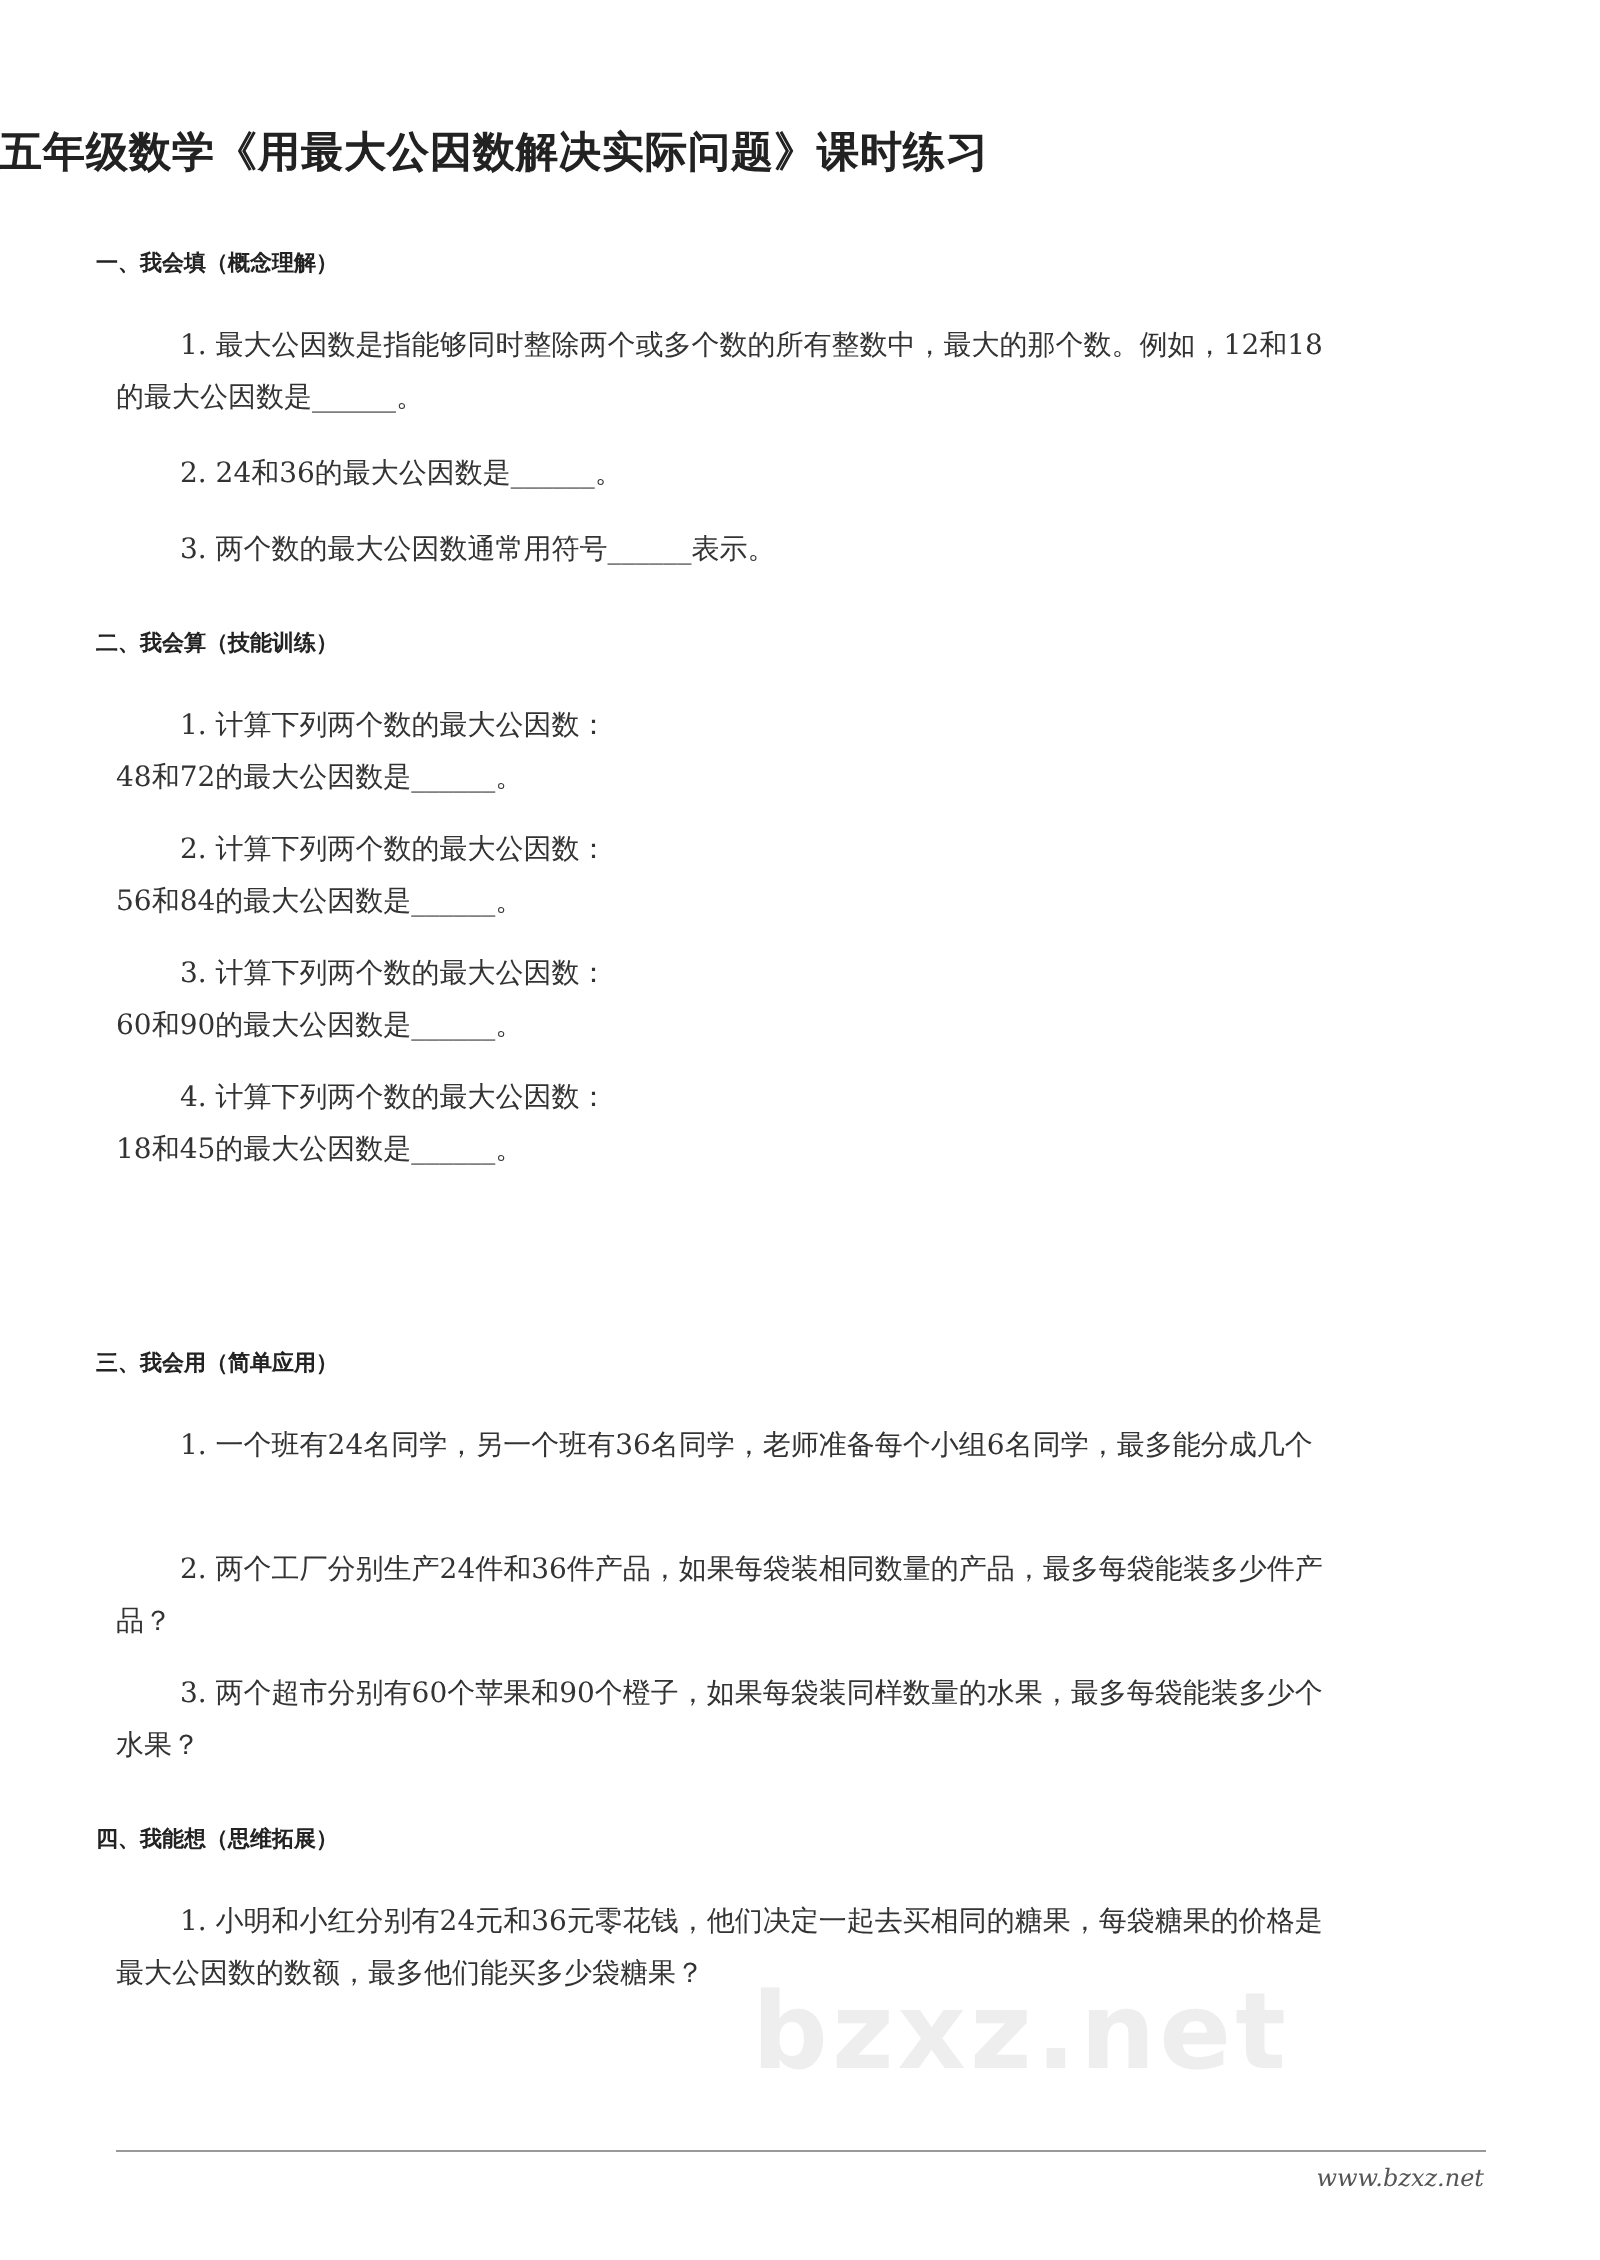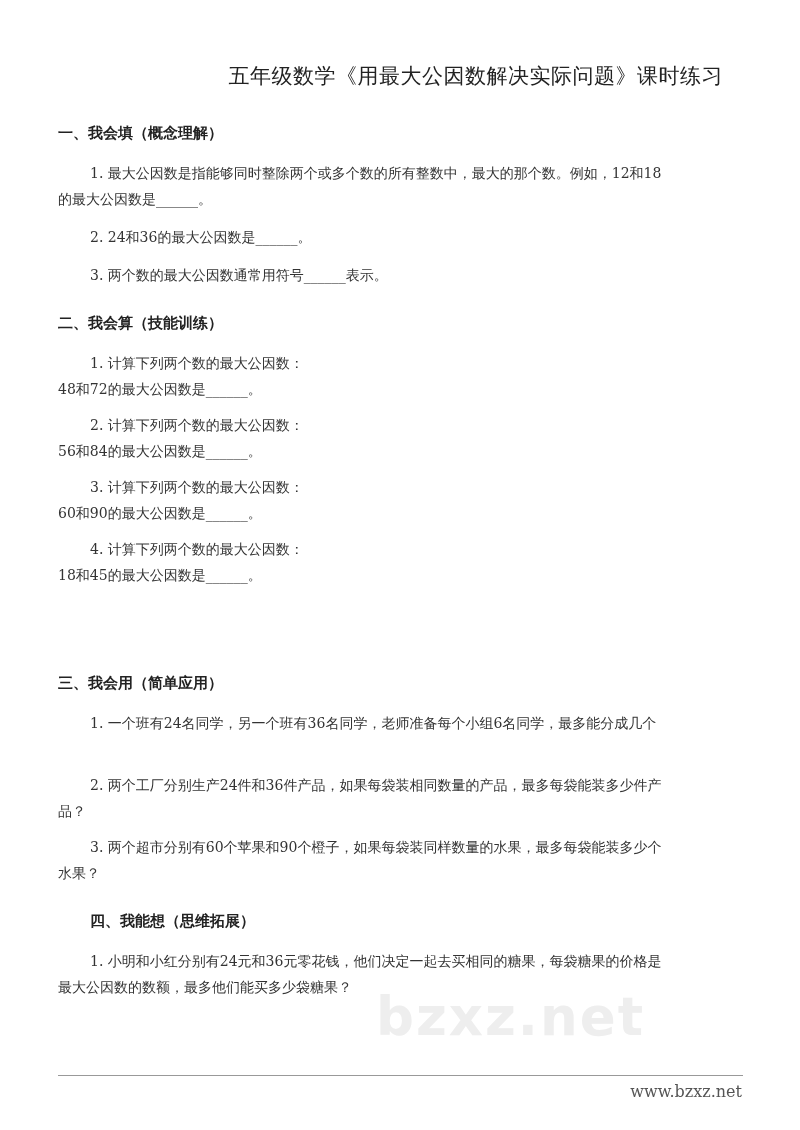--- a/index.html
+++ b/index.html
@@ -1,26 +1,26 @@
 <!DOCTYPE html>
 <html><head>
 <meta charset="utf-8">
 <style>
   html, body { margin: 0; padding: 0; background: #ffffff; }
   body { width: 800px; height: 1130px; position: relative; overflow: hidden;
          font-family: "DejaVu Serif", "Liberation Serif", serif; color: #333; }
-  .title { position: absolute; top: 62px; left: 0; width: 723px; text-align: right;
-           font-size: 21px; font-weight: normal; color: #222; letter-spacing: 0.5px; }
-  .section-heading { position: absolute; left: 58px; font-size: 15px; font-weight: bold; color: #222; }
+  .title { position: absolute; top: 62px; left: 0; width: 723px; text-align: left;
+           font-size: 21px; font-weight: bold; color: #222; letter-spacing: 0.5px; }
+  .section-heading { position: absolute; left: 48px; font-size: 11px; font-weight: bold; color: #222; }
   .item { position: absolute; left: 58px; width: 690px; font-size: 14px; line-height: 26px; color: #333; }
   .item .first { padding-left: 32px; }
   .watermark { position: absolute; left: 376px; top: 986px; font-family: "DejaVu Sans", "Liberation Sans", sans-serif;
                font-weight: bold; font-size: 53px; color: #eeeeee; letter-spacing: 2px; }
   .footer-line { position: absolute; left: 58px; width: 685px; top: 1075px; height: 0; border-top: 1.5px solid #999; }
-  .footer-url { position: absolute; right: 58px; top: 1082px; font-size: 16px; color: #555;
+  .footer-url { position: absolute; right: 58px; top: 1082px; font-style: italic; font-size: 12px; color: #555;
                 font-family: "DejaVu Serif", serif; }
 </style>
 </head>
 <body>
 
 <div class="title">五年级数学《用最大公因数解决实际问题》课时练习</div>
 
 <div class="section-heading" style="top:124px;">一、我会填（概念理解）</div>
 <div class="item" style="top:160px;">
   <div class="first">1. 最大公因数是指能够同时整除两个或多个数的所有整数中，最大的那个数。例如，12和18</div>
@@ -59,21 +59,21 @@
 </div>
 <div class="item" style="top:772px;">
   <div class="first">2. 两个工厂分别生产24件和36件产品，如果每袋装相同数量的产品，最多每袋能装多少件产</div>
   <div>品？</div>
 </div>
 <div class="item" style="top:834px;">
   <div class="first">3. 两个超市分别有60个苹果和90个橙子，如果每袋装同样数量的水果，最多每袋能装多少个</div>
   <div>水果？</div>
 </div>
 
-<div class="section-heading" style="top:912px;margin-left:32px;">四、我能想（思维拓展）</div>
+<div class="section-heading" style="top:912px;">四、我能想（思维拓展）</div>
 <div class="item" style="top:948px;">
   <div class="first">1. 小明和小红分别有24元和36元零花钱，他们决定一起去买相同的糖果，每袋糖果的价格是</div>
   <div>最大公因数的数额，最多他们能买多少袋糖果？</div>
 </div>
 
 <div class="watermark">bzxz.net</div>
 <div class="footer-line"></div>
 <div class="footer-url">www.bzxz.net</div>
 
 </body></html>

